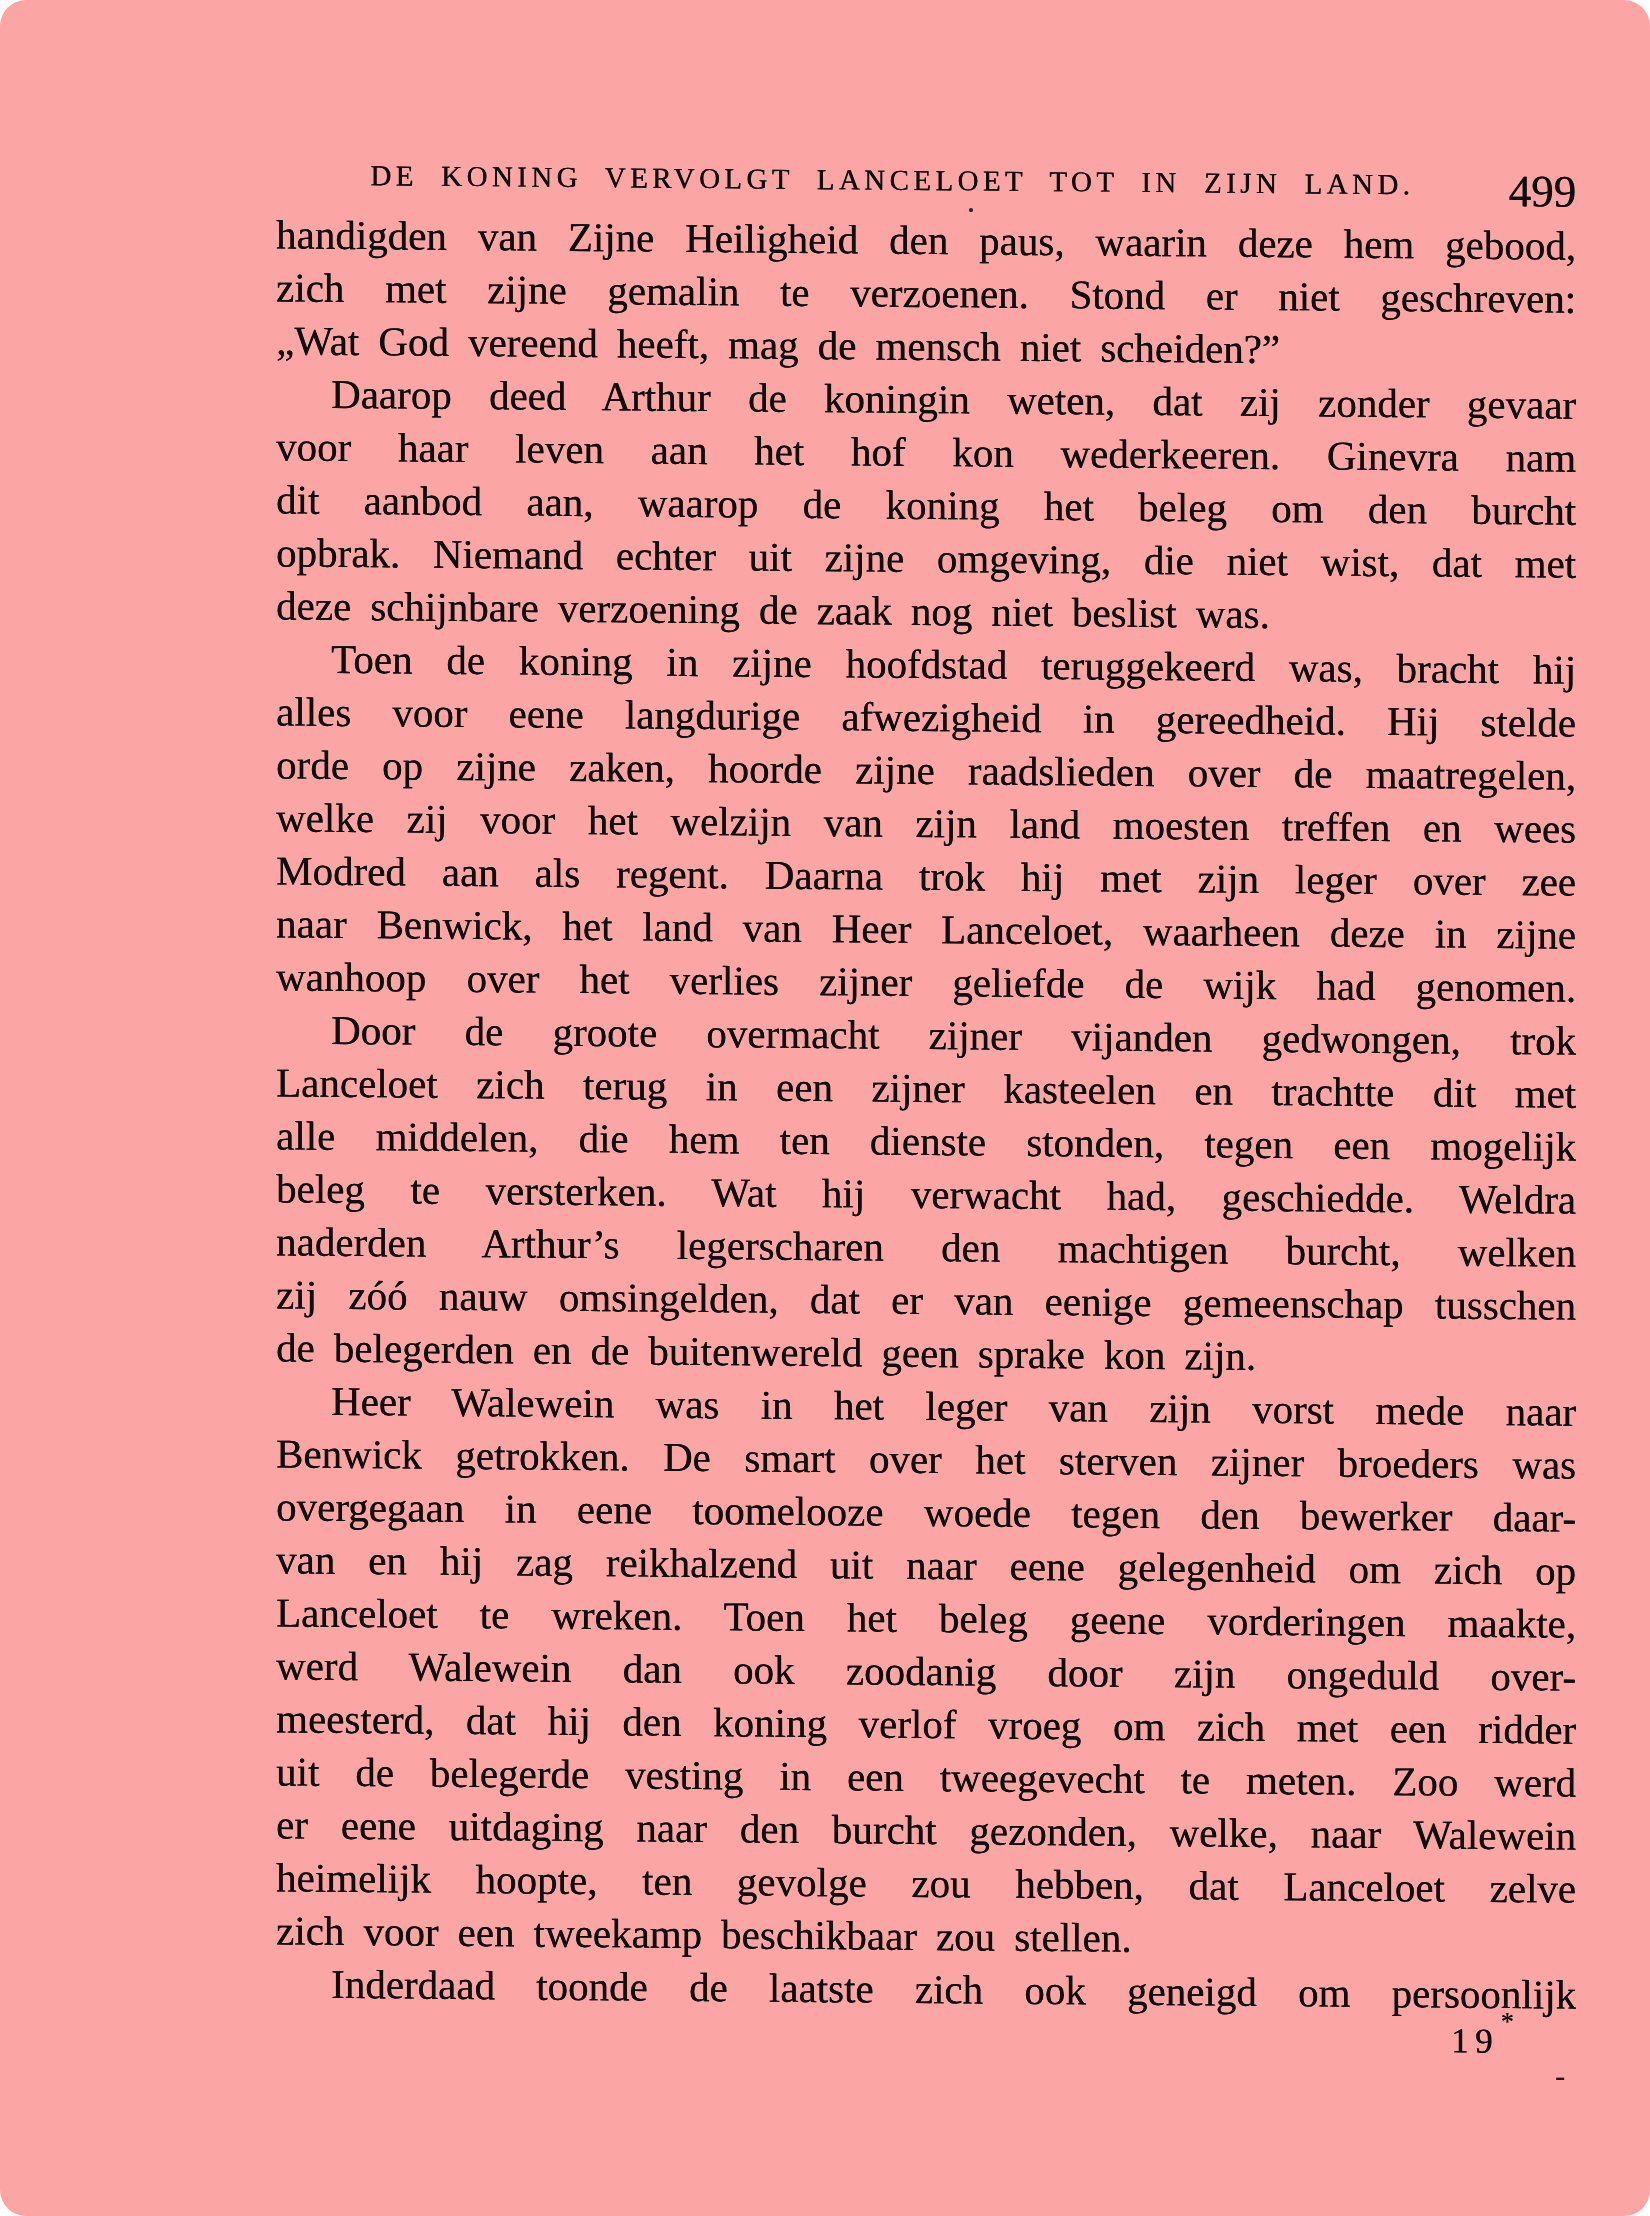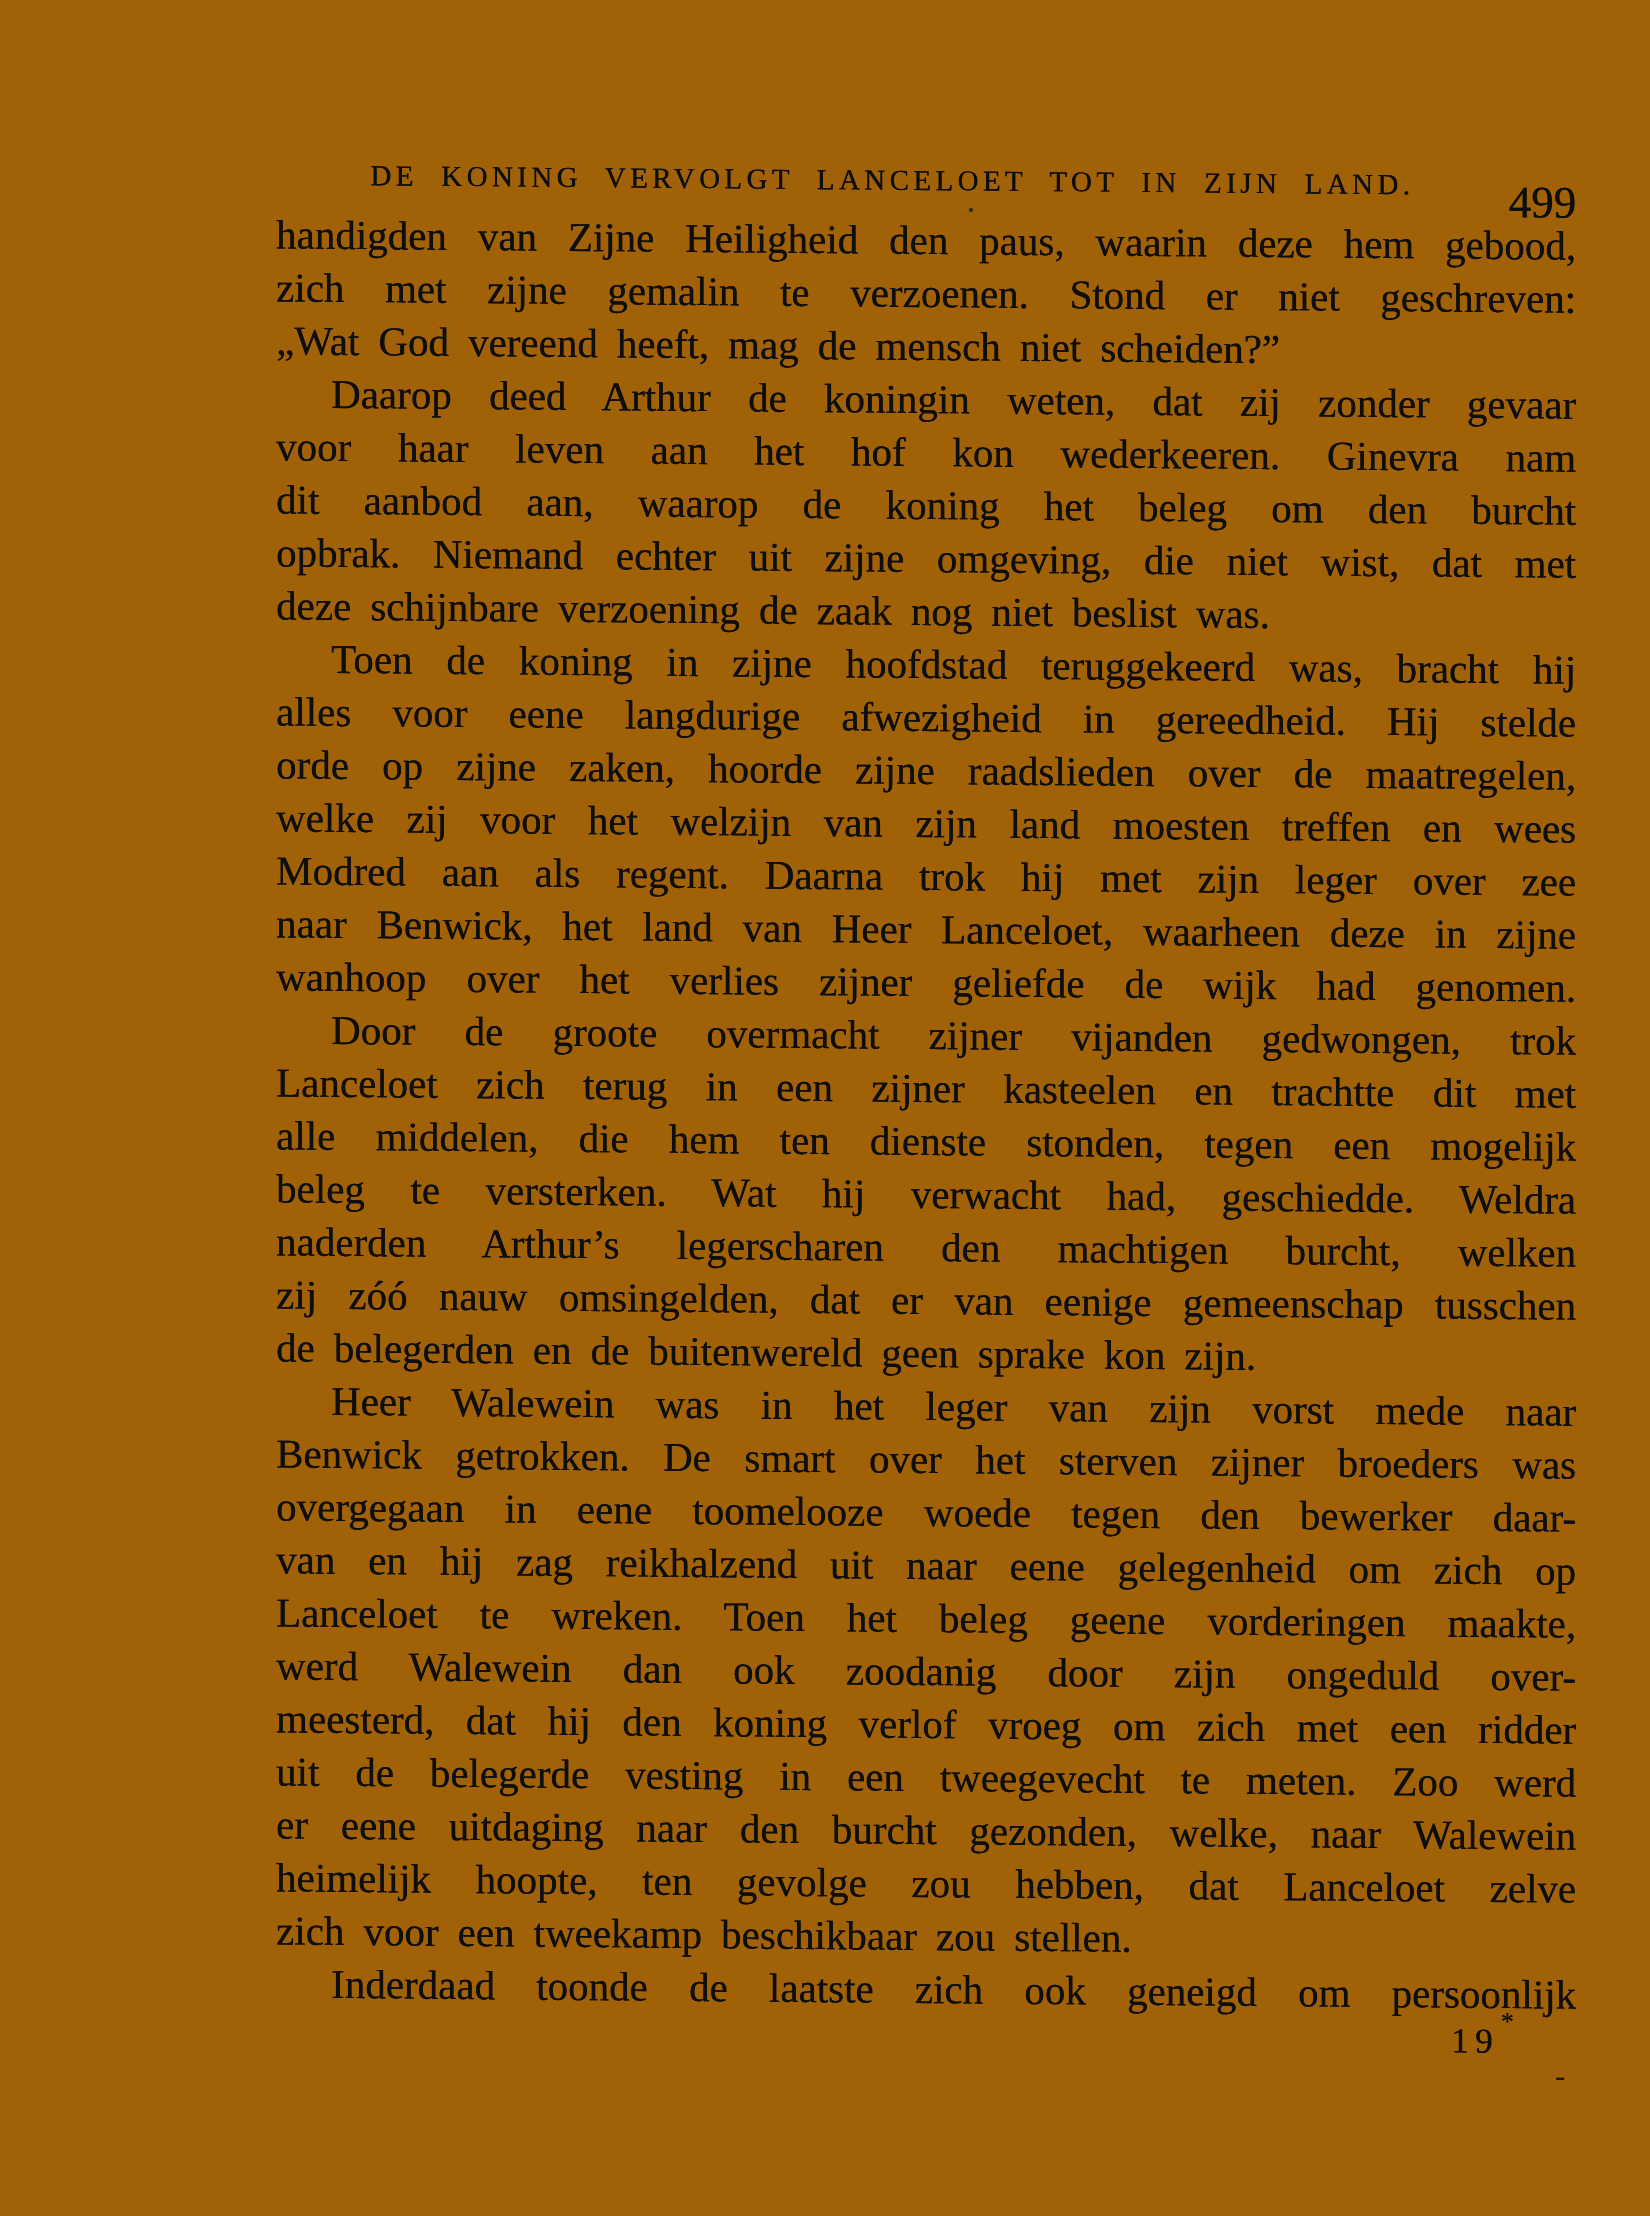--- a/index.html
+++ b/index.html
@@ -4,23 +4,24 @@
 <style>
   html, body { margin: 0; padding: 0; }
   body {
     width: 1650px; height: 2216px;
     background: #ffffff;
     font-family: "Liberation Serif", "DejaVu Serif", serif;
   }
   .page {
     position: relative;
     width: 1650px; height: 2216px;
-    background: #a16207;
+    background: #fca5a5;
     overflow: hidden;
     color: #0e0e0e;
+    border-radius: 26px;
   }
   
   .skew {
     position: absolute; inset: 0;
     transform: skewY(0.5deg);
     transform-origin: 0 0;
   }
   .header {
     position: absolute;
     top: 156px; left: 276px; width: 1300px;
@@ -31,21 +32,21 @@
     text-align: center;
     font-size: 29px;
     letter-spacing: 4.4px;
     word-spacing: 11.7px;
     white-space: nowrap;
     text-shadow: 0.4px 0 0 currentColor;
   }
   .page-number {
     font-size: 45px;
     line-height: 45px;
-    margin-top: 11px;
+    margin-top: 0;
     text-align: right;
     text-shadow: 0.4px 0 0 currentColor;
   }
   .text-block {
     position: absolute;
     top: 206px; left: 276px; width: 1300px;
   }
   .line {
     height: 53px;
     line-height: 53px;

